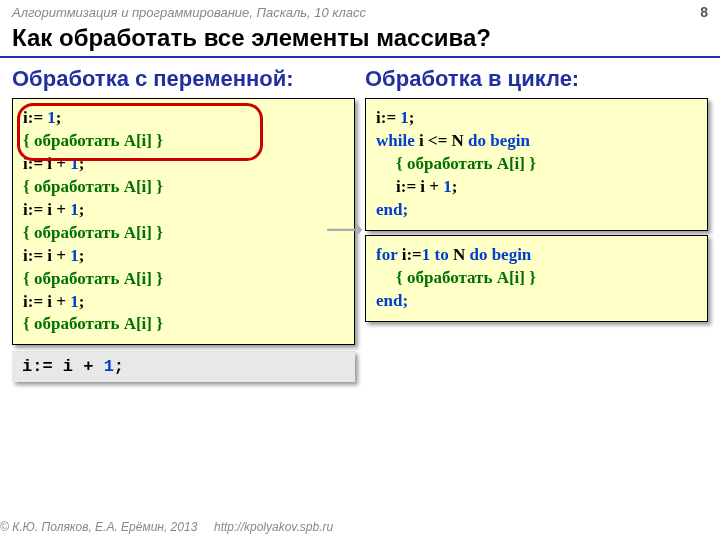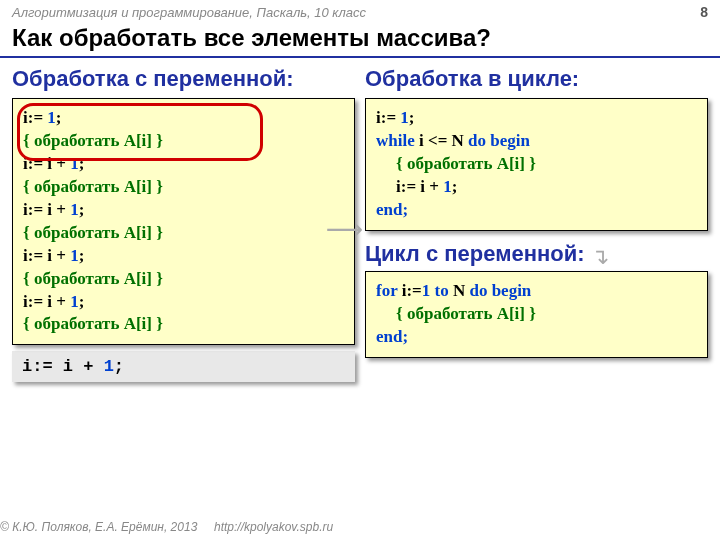--- a/index.html
+++ b/index.html
@@ -133,24 +133,20 @@
 
   <div class="col">
     <div class="section-hdr">Обработка в цикле:</div>
     <div class="codebox">
       <div><span>i:= </span><span class="blue">1</span><span>;</span></div>
       <div><span class="blue">while</span><span> i &lt;= N </span><span class="blue">do begin</span></div>
       <div><span class="indent"></span><span class="green">{ обработать A[i] }</span></div>
       <div><span class="indent"></span><span>i:= i + </span><span class="blue">1</span><span>;</span></div>
       <div class="blue">end;</div>
     </div>
-    <div style="margin-top:10px;">
-      <span class="section-hdr" style="display:inline;">Цикл с переменной:</span>
-      <span class="arrow-d">↴</span>
-    </div>
     <div class="codebox" style="margin-top:4px;">
       <div><span class="blue">for</span><span> i:=</span><span class="blue">1</span><span class="blue"> to</span><span> N </span><span class="blue">do begin</span></div>
       <div><span class="indent"></span><span class="green">{ обработать A[i] }</span></div>
       <div class="blue">end;</div>
     </div>
   </div>
 </div>
 
 <div class="footer">
   <span>© К.Ю. Поляков, Е.А. Ерёмин, 2013</span>

